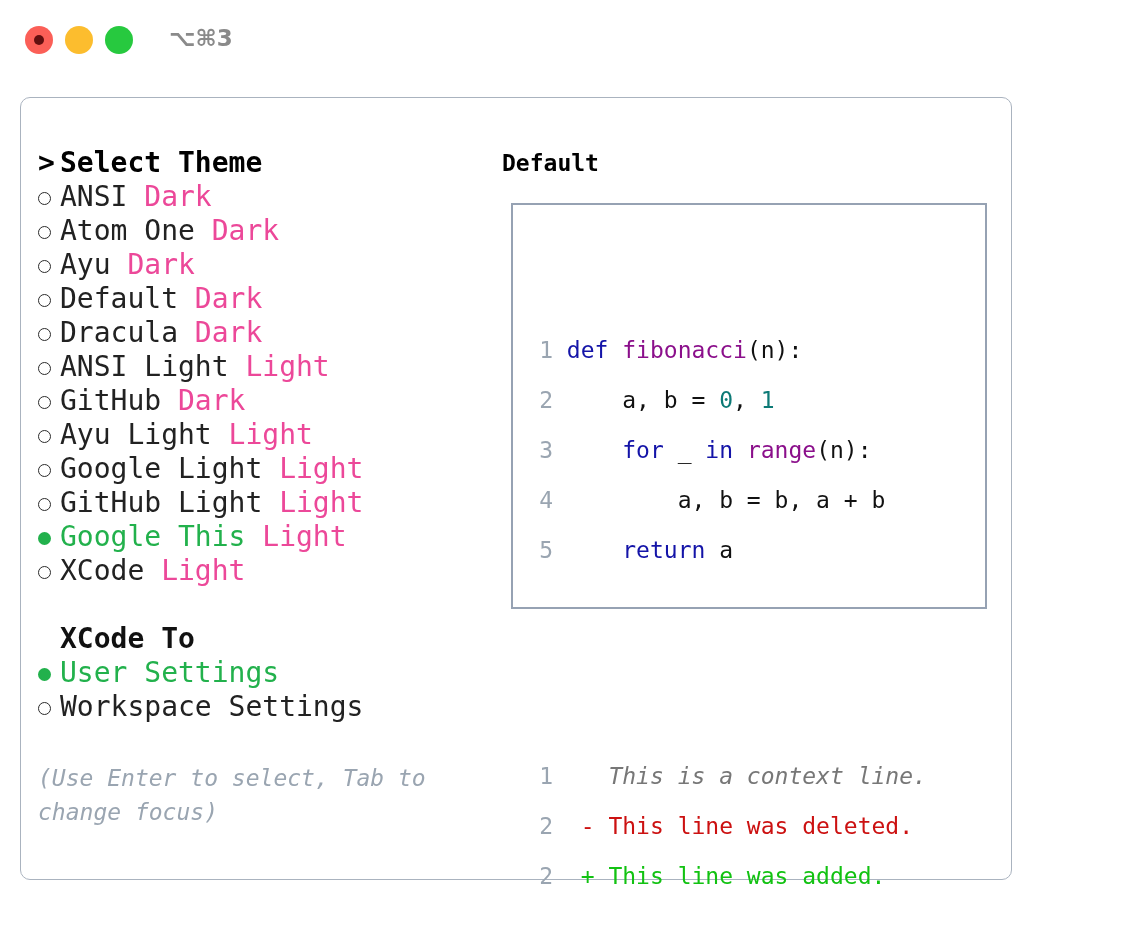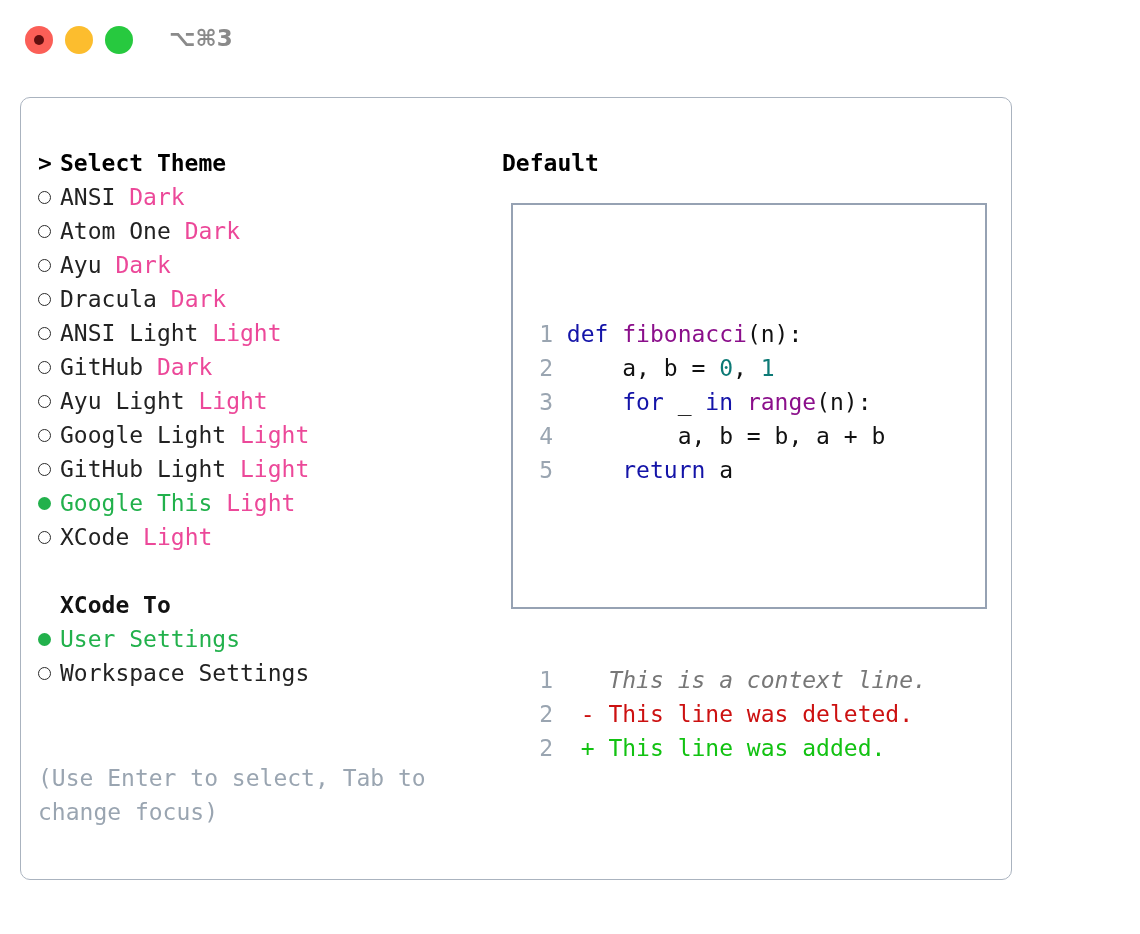--- a/index.html
+++ b/index.html
@@ -80,21 +80,21 @@
   #left-col {
     position: absolute;
     left: 17px;
     top: 48px;
     width: 440px;
   }
 
   .row {
     height: 34px;
     line-height: 34px;
-    font-size: 23px;
+    font-size: 28px;
     white-space: pre;
     color: #1a1a1a;
   }
 
   .heading {
     font-weight: bold;
     color: #000000;
   }
 
   .bullet {
@@ -129,20 +129,21 @@
 
   #hint {
     position: absolute;
     left: 17px;
     top: 663px;
     width: 420px;
     font-size: 23px;
     line-height: 34px;
     color: #9aa5b1;
     white-space: pre-wrap;
+    font-style: italic;
   }
 
   
   #right-col {
     position: absolute;
     left: 481px;
     top: 48px;
     width: 480px;
   }
 
@@ -166,21 +167,21 @@
 
   .code-area {
     position: absolute;
     left: 14px;
     top: 44px;
     font-size: 23px;
     line-height: 34px;
     white-space: pre;
   }
 
-  .code-line { height: 34px; }
+  .code-line { height: 34px; margin-top: 16px; }
 
   .ln {
     display: inline-block;
     width: 26px;
     text-align: right;
     color: #9aa5b1;
   }
 
   .tok-kw   { color: #1414a8; }
   .tok-fn   { color: #8b0f8b; }
@@ -207,20 +208,21 @@
   </div>
 
   <div id="panel">
 
     <div id="left-col">
       <div class="row heading"><span class="bullet">&gt; </span><span>Select Theme</span></div>
       <div id="theme-rows">
           <div class="row"><span class="bullet"><span class="dot-hollow"></span></span><span class="label-norm">ANSI</span><span class="variant"> Dark</span></div>
           <div class="row"><span class="bullet"><span class="dot-hollow"></span></span><span class="label-norm">Atom One</span><span class="variant"> Dark</span></div>
           <div class="row"><span class="bullet"><span class="dot-hollow"></span></span><span class="label-norm">Ayu</span><span class="variant"> Dark</span></div>
+          <div class="row"><span class="bullet"><span class="dot-hollow"></span></span><span class="label-norm">Default</span><span class="variant"> Dark</span></div>
           <div class="row"><span class="bullet"><span class="dot-hollow"></span></span><span class="label-norm">Dracula</span><span class="variant"> Dark</span></div>
           <div class="row"><span class="bullet"><span class="dot-hollow"></span></span><span class="label-norm">ANSI Light</span><span class="variant"> Light</span></div>
           <div class="row"><span class="bullet"><span class="dot-hollow"></span></span><span class="label-norm">GitHub</span><span class="variant"> Dark</span></div>
           <div class="row"><span class="bullet"><span class="dot-hollow"></span></span><span class="label-norm">Ayu Light</span><span class="variant"> Light</span></div>
           <div class="row"><span class="bullet"><span class="dot-hollow"></span></span><span class="label-norm">Google Light</span><span class="variant"> Light</span></div>
           <div class="row"><span class="bullet"><span class="dot-hollow"></span></span><span class="label-norm">GitHub Light</span><span class="variant"> Light</span></div>
           <div class="row"><span class="bullet"><span class="dot-filled"></span></span><span class="label-sel">Google This</span><span class="variant"> Light</span></div>
           <div class="row"><span class="bullet"><span class="dot-hollow"></span></span><span class="label-norm">XCode</span><span class="variant"> Light</span></div>
         </div>
 

